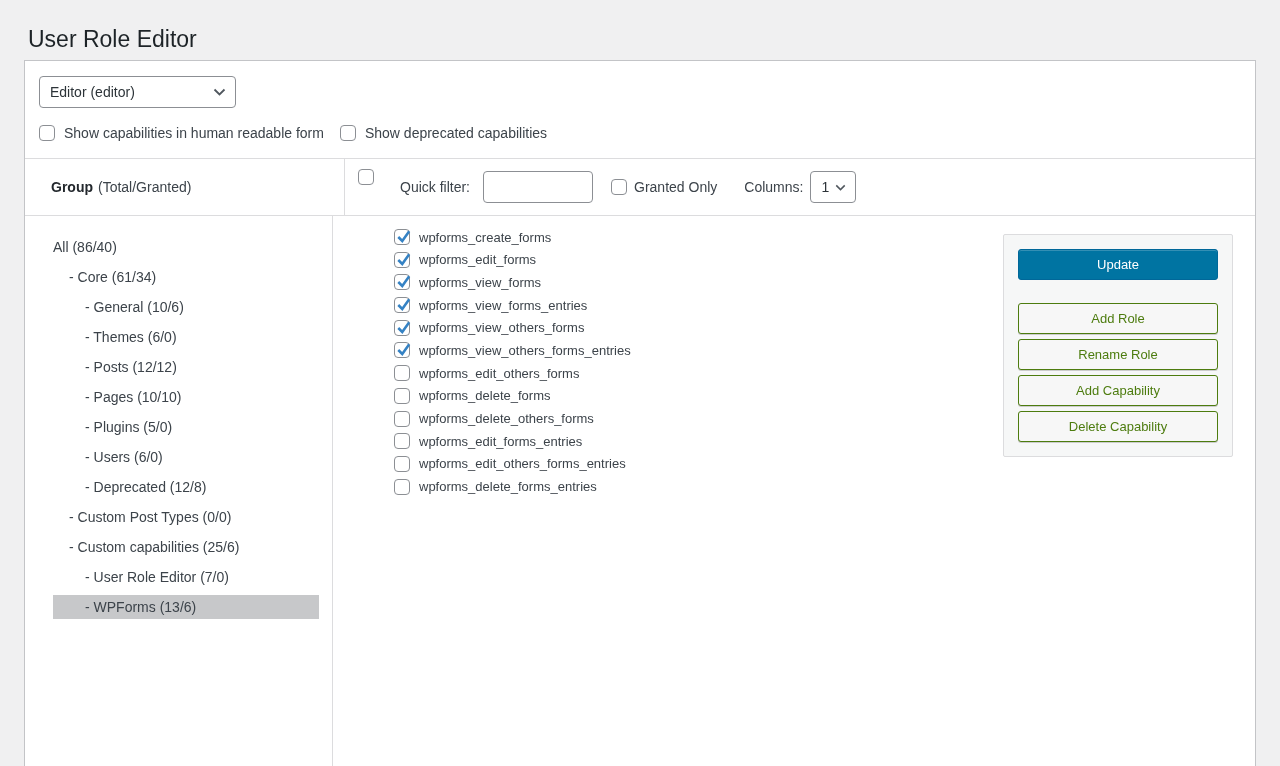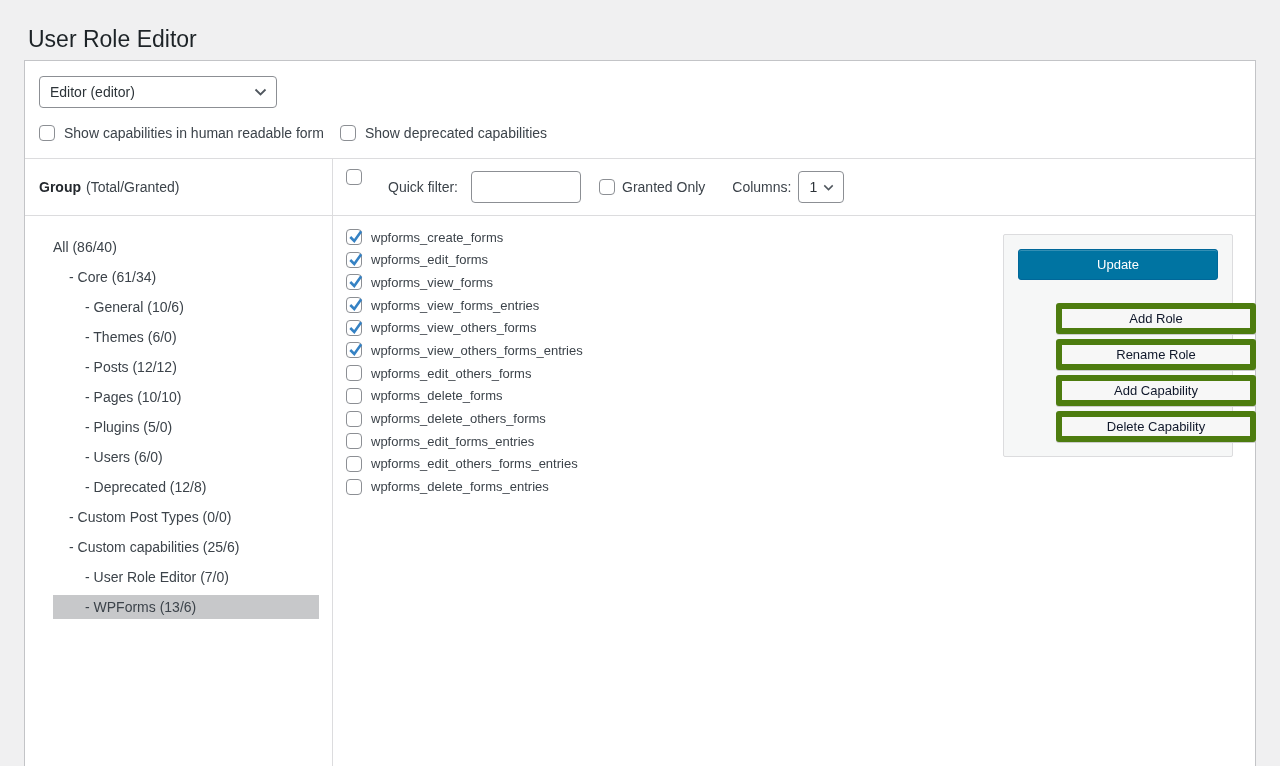--- a/index.html
+++ b/index.html
@@ -25,36 +25,36 @@
     display: flex; flex-direction: column;
   }
   .role-row { display: flex; align-items: center; gap: 14px; padding: 15px 14px 0 14px; }
   .role-label { font-size: 17px; font-weight: 700; color: #23282d; }
   .select {
     display: inline-flex; align-items: center; justify-content: space-between;
     height: 32px; border: 1px solid #8c8f94; border-radius: 4px;
     background: #fff; font-size: 14px; color: #2c3338; padding: 0 9px 0 10px;
     cursor: pointer;
   }
-  .select-role { width: 238px; }
+  .select-role { width: 197px; }
   .select-cols { width: 46px; }
   .chev { display: block; margin-left: 6px; }
   .options-row { display: flex; align-items: center; gap: 16px; padding: 17px 14px 0 14px; font-size: 14px; }
   .opt { display: flex; align-items: flex-end; gap: 9px; }
   .cb {
     width: 16px; height: 16px; min-width: 16px;
     border: 1px solid #8c8f94; border-radius: 4px; background: #fff;
     display: inline-block; position: relative; cursor: pointer;
   }
   .cb svg { position: absolute; left: -1px; top: -3px; }
   .divider { border-top: 1px solid #dcdcde; margin-top: 17px; }
   .toolbar { display: flex; height: 56px; }
   .toolbar-left {
     width: 308px; border-right: 1px solid #dcdcde;
-    display: flex; align-items: center; padding-left: 14px; font-size: 14px;
+    display: flex; align-items: center; padding-left: 14px; font-size: 14px; margin-left: 12px;
   }
   .toolbar-left b { font-weight: 700; color: #23282d; }
   .group-suffix { margin-left: 5px; }
   .toolbar-right { flex: 1; display: flex; align-items: center; padding-left: 13px; font-size: 14px; }
   .cb-selectall { align-self: flex-start; margin-top: 10px; }
   .qf-label { margin-left: 26px; }
   .qf-input {
     margin-left: 13px; width: 110px; height: 32px;
     border: 1px solid #8c8f94; border-radius: 4px; padding: 0 8px;
     font-family: inherit; font-size: 14px; color: #2c3338; outline: none;
@@ -66,38 +66,38 @@
   .panel-body { flex: 1; display: flex; position: relative; border-top: 1px solid #dcdcde; }
   .tree-col { width: 308px; border-right: 1px solid #dcdcde; padding-top: 19px; }
   .tree-item {
     margin-left: 28px; width: 266px; font-size: 14px; line-height: 24px;
     margin-bottom: 6px; color: #3c434a; cursor: pointer;
   }
   .tree-item.lv1 { padding-left: 16px; }
   .tree-item.lv2 { padding-left: 32px; }
   .tree-item.selected { background: var(--selected-group-bg); }
   .caps-col { flex: 1; padding: 13px 0 0 13px; position: relative; }
-  .cap-row { display: flex; align-items: center; margin-bottom: 6.7px; }
+  .cap-row { display: flex; align-items: center; margin-bottom: 6.7px; margin-left: 48px; }
   .cap-label { margin-left: 9px; font-size: 13px; color: #3c434a; }
   .actions-panel {
     position: absolute; top: 18px; right: 22px; width: 230px;
     background: #f6f7f7; border: 1px solid #dcdcde; border-radius: 2px;
     padding: 14px 14px;
   }
   .btn {
     display: block; width: 100%; height: 31px; border-radius: 3px;
     font-size: 13px; font-family: inherit; cursor: pointer;
   }
   .btn-primary {
     background: var(--accent-blue); border: 1px solid var(--accent-blue-border);
     color: #fff; margin-bottom: 23px; box-shadow: inset 0 1px 0 rgba(255,255,255,.2);
   }
   .btn-secondary {
-    background: #f7f7f7; border: 6px solid #4d7c0f; color: #0f172a;
-    margin-bottom: 5px; box-shadow: 0 1px 0 #ccc; margin-left: 38px;
+    background: #f7f7f7; border: 1px solid #4d7c0f; color: #4d7c0f;
+    margin-bottom: 5px; box-shadow: 0 1px 0 #ccc;
   }
   .btn-secondary:last-child { margin-bottom: 0; }
 </style>
 </head>
 <body style="--accent-blue: #0074a2; --accent-blue-border: #006799; --check-blue: #3582c4; --selected-group-bg: #c7c8ca;">
 
 <h1 class="page-title">User Role Editor</h1>
 
 <div class="panel">
 

